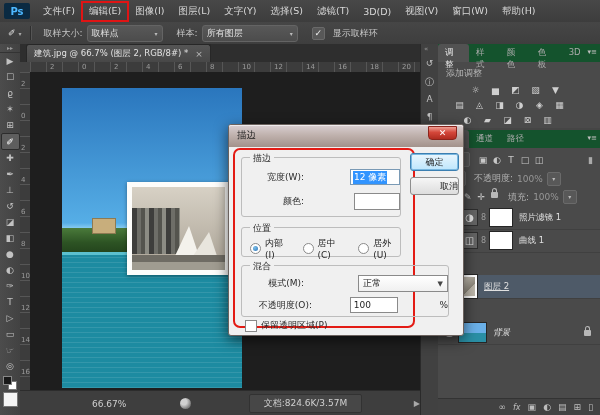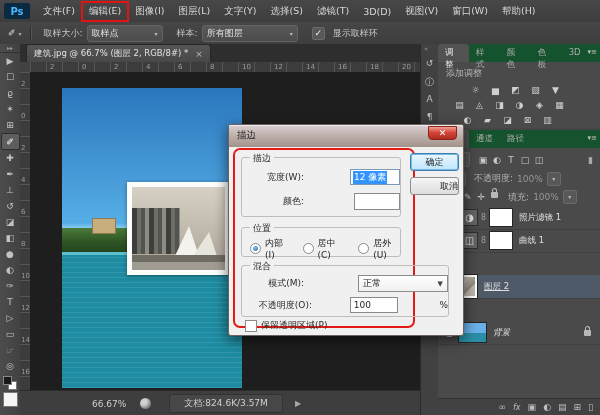--- a/index.html
+++ b/index.html
@@ -67,21 +67,21 @@
   .cut-sky{position:absolute;inset:0;background:linear-gradient(180deg,#d7d1c5,#aba396);}
   .cut-bldg{position:absolute;left:0;bottom:16px;width:48px;height:46px;
      background:repeating-linear-gradient(90deg,#3e3e3c 0 5px,#6e6e68 5px 9px,#54544e 9px 13px,#8c8c84 13px 17px);}
   .sail{position:absolute;width:0;height:0;border-style:solid;}
   .sail1{right:26px;bottom:14px;border-width:0 10px 30px 14px;border-color:transparent transparent #f4f2ec transparent;}
   .sail2{right:8px;bottom:14px;border-width:0 8px 24px 16px;border-color:transparent transparent #e8e5dd transparent;}
   .cut-base{position:absolute;left:0;bottom:8px;width:100%;height:7px;background:#6f6c64;}
   .cut-water{position:absolute;left:0;bottom:0;width:100%;height:8px;background:#a09c91;}
   
   .statusbar{left:20px;top:390px;width:400px;height:25px;background:#3e3e3e;border-top:1px solid #2c2c2c;
-             display:flex;align-items:center;}
+             display:flex;align-items:center;justify-content:space-between;}
   .szoom{margin-left:72px;color:#cfcfcf;}
   .scirc{width:11px;height:11px;border-radius:50%;margin-left:14px;
          background:radial-gradient(circle at 35% 35%,#d0d0d0 0 30%,#7c7c7c 70%);}
   .sdoc{margin-left:18px;background:#474747;border:1px solid #323232;border-radius:2px;
         padding:2px 14px;color:#d0d0d0;}
   .sarrow{margin-left:12px;color:#a8a8a8;font-size:8px;}
   
   .rightdock{left:420px;top:44px;width:180px;height:371px;background:#454545;border-left:1px solid #2a2a2a;}
   .dockstrip{position:absolute;left:0;top:0;width:17px;height:371px;background:#414141;border-right:1px solid #333;}
   .dockstrip .chev{position:absolute;left:3px;top:1px;color:#9a9a9a;font-size:7px;}

